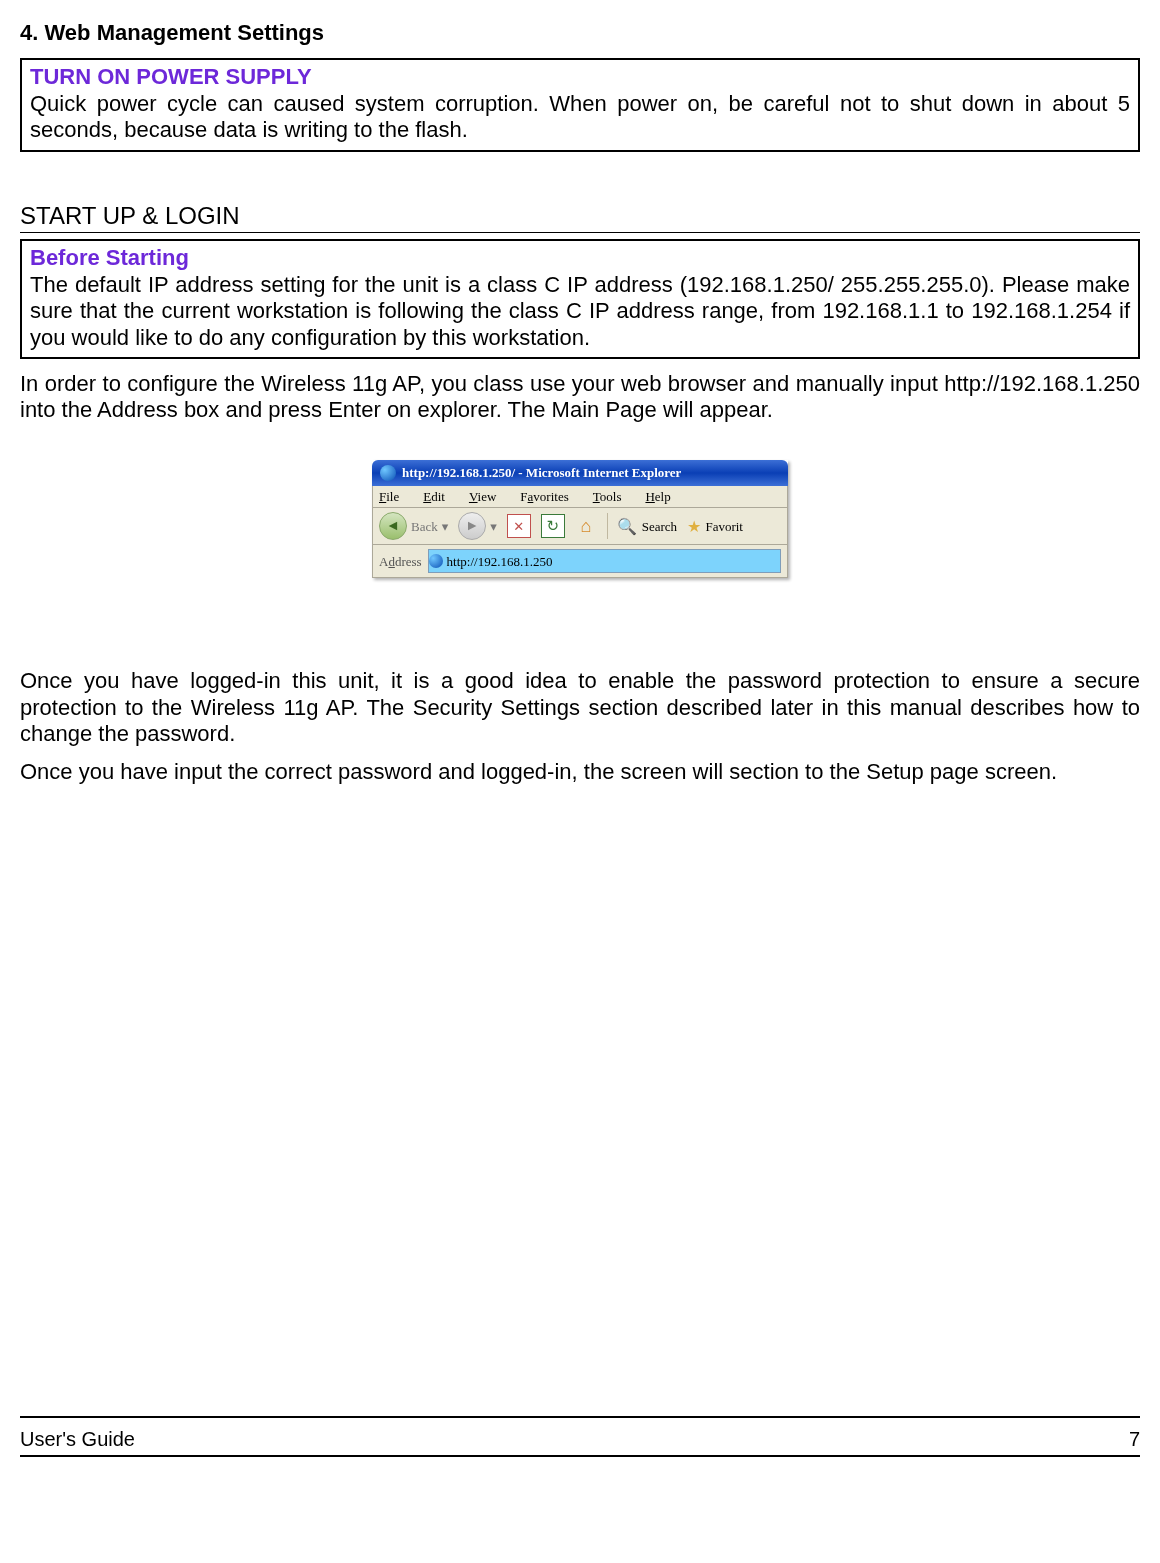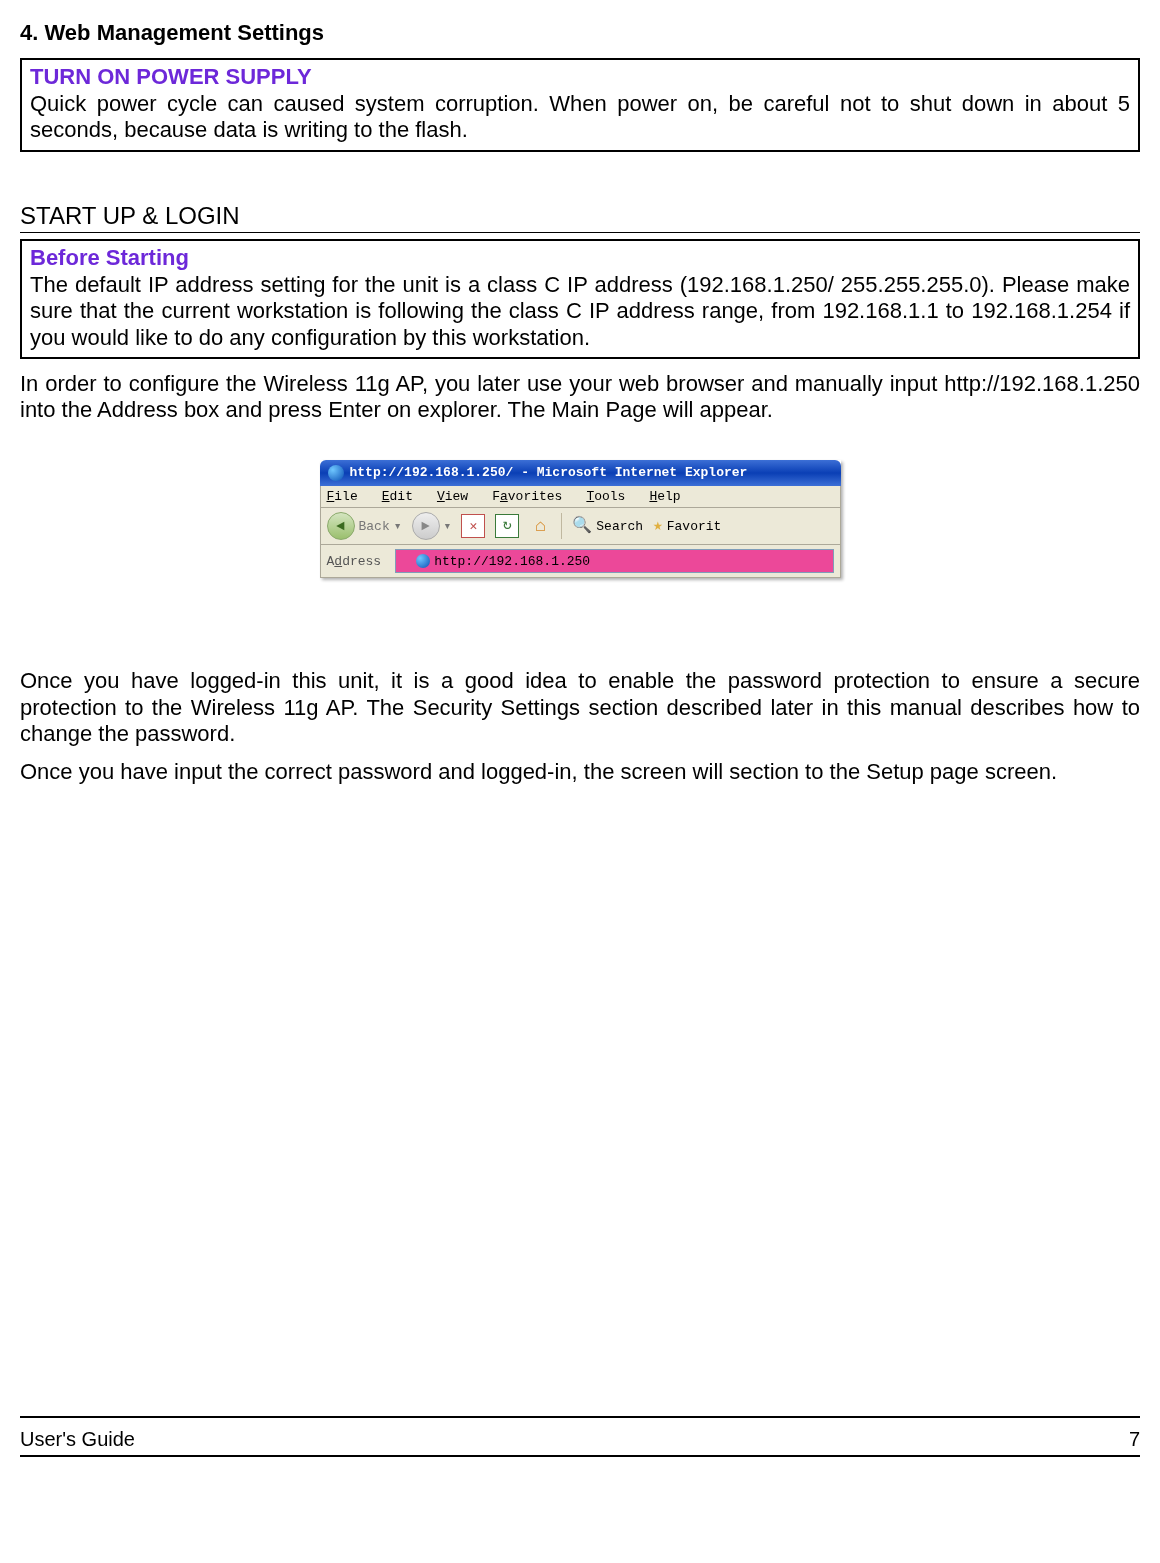--- a/index.html
+++ b/index.html
@@ -43,22 +43,22 @@
     }
     .bold {
       font-weight: normal;
     }
     .screenshot-wrap {
       display: flex;
       justify-content: center;
       margin: 36px 0 90px 0;
     }
     .ie-window {
-      width: 521px;
-      font-family: Liberation Mono, monospace;
+      width: 416px;
+      font-family: Liberation Serif, serif;
       font-size: 13px;
       box-shadow: 2px 2px 3px rgba(0,0,0,0.3);
     }
     .ie-title {
       background: linear-gradient(to bottom, #3c6fd6 0%, #0a3fb5 50%, #3c6fd6 100%);
       color: #fff;
       padding: 5px 8px;
       display: flex;
       align-items: center;
       gap: 6px;
@@ -118,31 +118,31 @@
     .ico-search { color:#3a7a3a; font-size:16px;}
     .ico-star  { color:#e0b040; font-size:16px;}
     .ie-addr {
       background: #ece9d8;
       border-left: 1px solid #aca899;
       border-right: 1px solid #aca899;
       border-bottom: 1px solid #aca899;
       padding: 4px 6px;
       display: flex;
       align-items: center;
-      gap: 14px;
+      gap: 6px;
     }
     .addr-label { color:#555; }
     .addr-box {
       flex: 1;
-      background: #ec4899;
+      background: #7dd3fc;
       border: 1px solid #7f9db9;
       height: 22px;
       display: flex;
       align-items: center;
-      padding: 0 20px;
+      padding: 0 0;
       gap: 4px;
     }
     .addr-box .ie-ico-small {
       width:14px;height:14px;
       background: radial-gradient(circle at 30% 30%, #6fc7ff 0%, #0a4fb5 100%);
       border-radius:50%;
     }
     .footer {
       border-top: 2px solid #000;
       border-bottom: 2px solid #000;
@@ -167,21 +167,21 @@
 </div>
 
 <div class="subsection-heading">START UP &amp; LOGIN</div>
 
 <div class="box">
   <div class="red-heading">Before Starting</div>
   <div class="justified">The default IP address setting for the unit is a class C IP address (192.168.1.250/ 255.255.255.0). Please make sure that the current workstation is following the class C IP address range, from 192.168.1.1 to 192.168.1.254 if you would like to do any configuration by this workstation.</div>
 </div>
 
 <p class="para">
-  <span>In order to configure the Wireless 11g AP, you later use your web browser and manually input http://</span><span class="bold">192.168.1.250</span><span> into the Address box and press Enter on explorer. The Main Page will appear.</span>
+  <span>In order to configure the Wireless 11g AP, you class use your web browser and manually input http://</span><span class="bold">192.168.1.250</span><span> into the Address box and press Enter on explorer. The Main Page will appear.</span>
 </p>
 
 <div class="screenshot-wrap">
   <div class="ie-window">
     <div class="ie-title">
       <span class="ie-ico"></span>
       <span>http://192.168.1.250/ - Microsoft Internet Explorer</span>
     </div>
     <div class="ie-menu">
       <span><u>F</u>ile</span>

